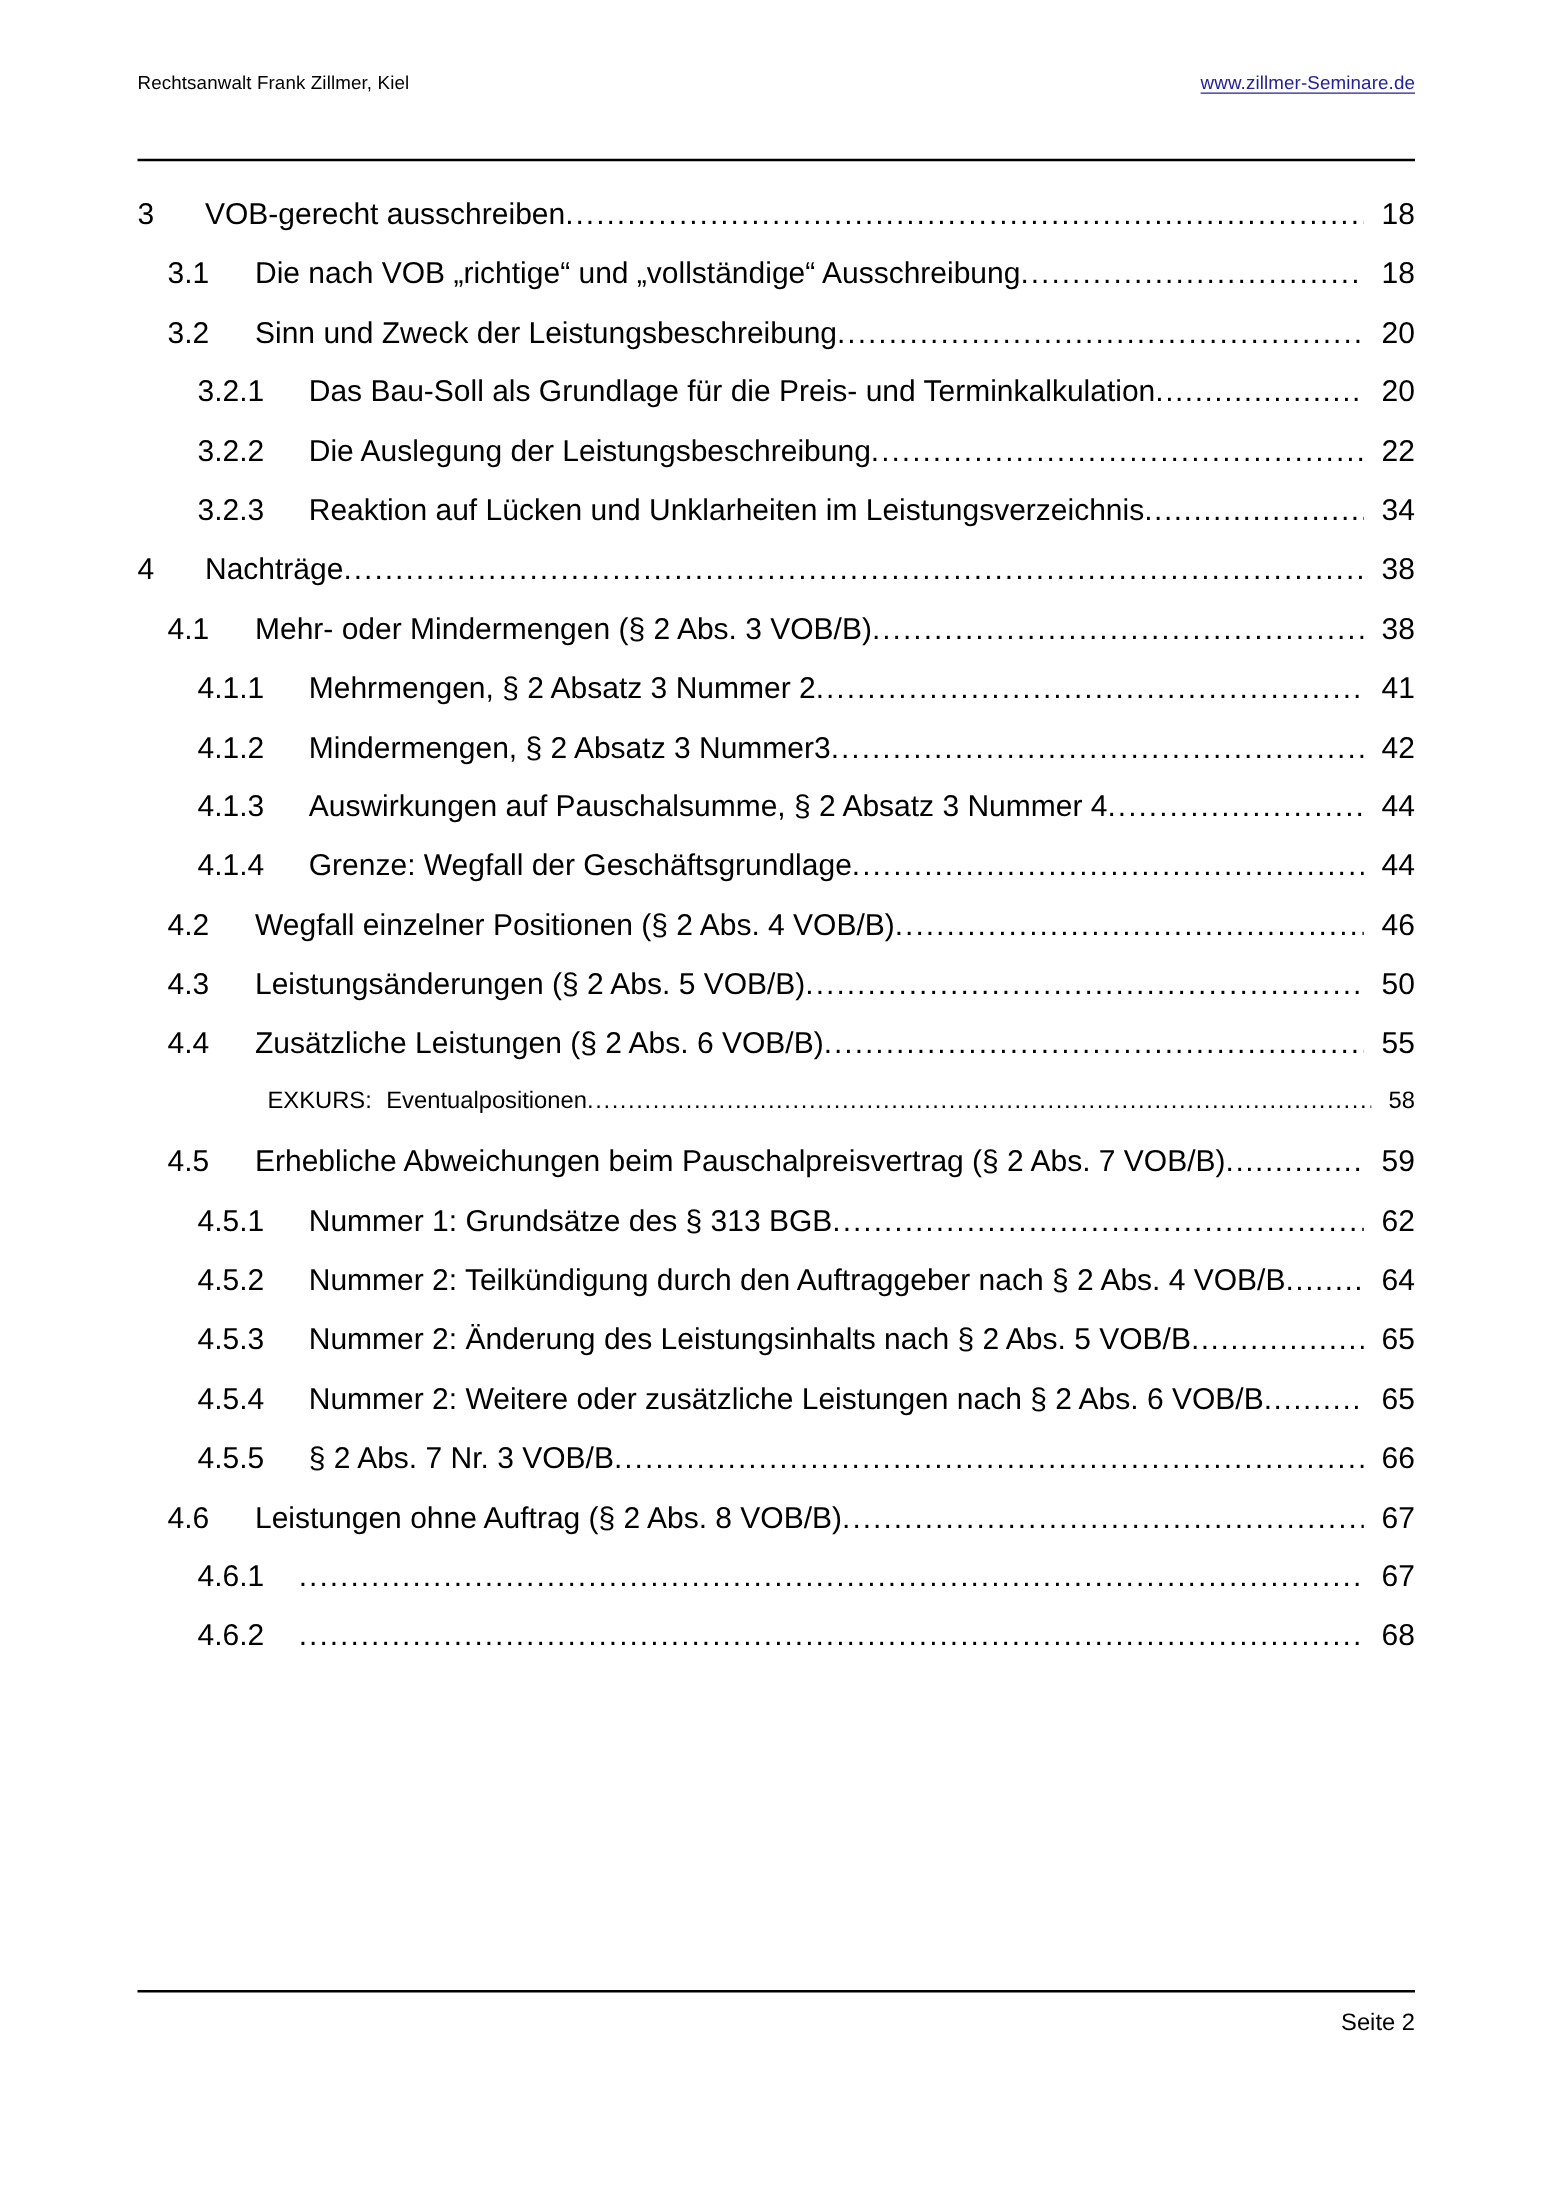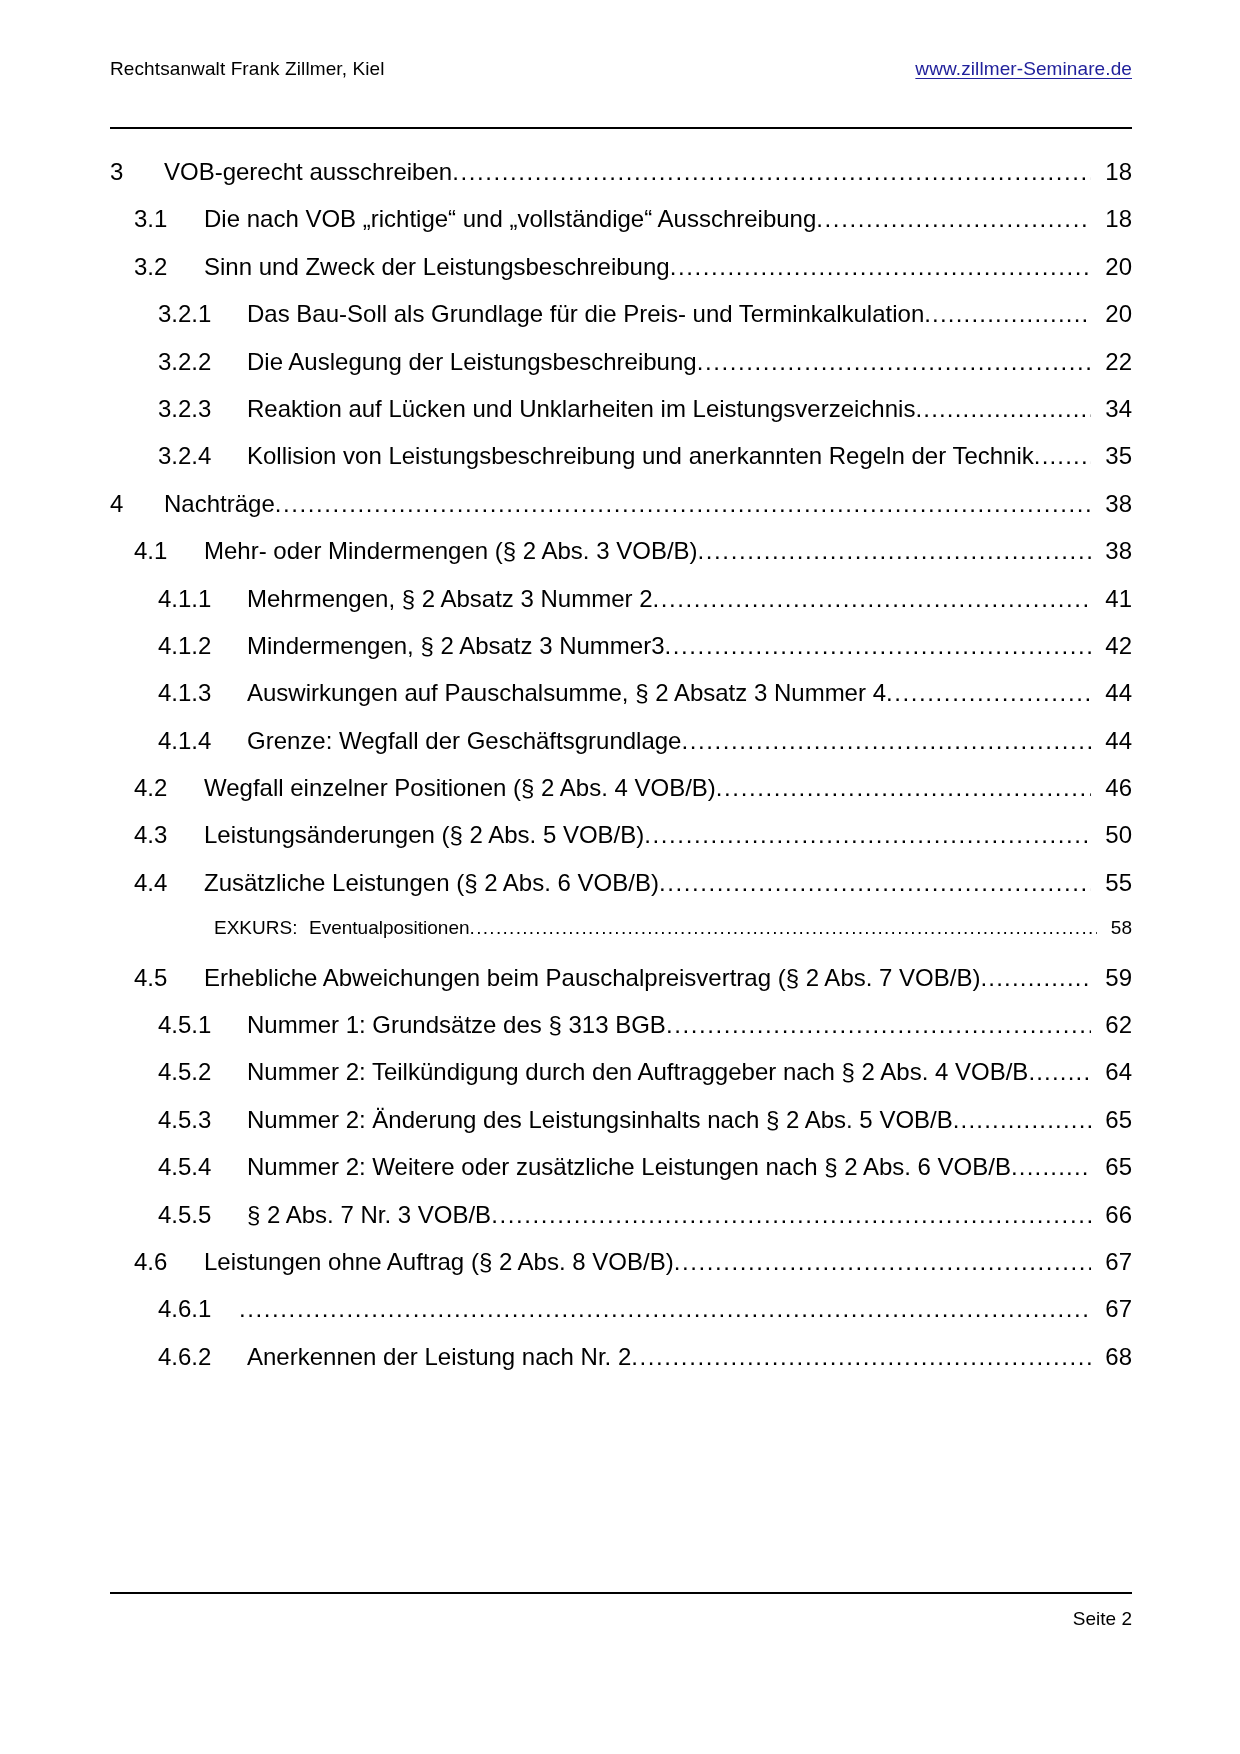--- a/index.html
+++ b/index.html
@@ -22,21 +22,21 @@
 
   
   .header {
     position: absolute;
     left: 110px;
     top: 58px;
     width: 1022px;
     display: flex;
     align-items: baseline;
     justify-content: space-between;
-    font-size: 19px;
+    font-size: 15px;
     letter-spacing: 0.1px;
     gap: 16px;
   }
   .header-left {
     color: #000000;
     white-space: nowrap;
   }
   .header-right {
     color: #22229c;
     text-decoration: underline;
@@ -186,26 +186,20 @@
         <span class="title">Die Auslegung der Leistungsbeschreibung</span>
         <span class="leader"></span>
         <span class="pg">22</span>
       </div>
       <div class="toc-row lvl3 tight">
         <span class="num">3.2.3</span>
         <span class="title">Reaktion auf Lücken und Unklarheiten im Leistungsverzeichnis</span>
         <span class="leader"></span>
         <span class="pg">34</span>
       </div>
-      <div class="toc-row lvl3 tight">
-        <span class="num">3.2.4</span>
-        <span class="title">Kollision von Leistungsbeschreibung und anerkannten Regeln der Technik</span>
-        <span class="leader"></span>
-        <span class="pg">35</span>
-      </div>
       <div class="toc-row lvl1">
         <span class="num">4</span>
         <span class="title">Nachträge</span>
         <span class="leader"></span>
         <span class="pg">38</span>
       </div>
       <div class="toc-row lvl2">
         <span class="num">4.1</span>
         <span class="title">Mehr- oder Mindermengen (§ 2 Abs. 3 VOB/B)</span>
         <span class="leader"></span>
@@ -301,21 +295,20 @@
         <span class="leader"></span>
         <span class="pg">67</span>
       </div>
       <div class="toc-row lvl3">
         <span class="num">4.6.1</span>
         <span class="leader"></span>
         <span class="pg">67</span>
       </div>
       <div class="toc-row lvl3">
         <span class="num">4.6.2</span>
-        <span class="title">Anerkennen der Leistung nach Nr. 2</span>
         <span class="leader"></span>
         <span class="pg">68</span>
       </div>
     </div>
 
   <div class="rule rule-bottom"></div>
 
   <div class="footer">
     <span>Seite 2</span>
   </div>

